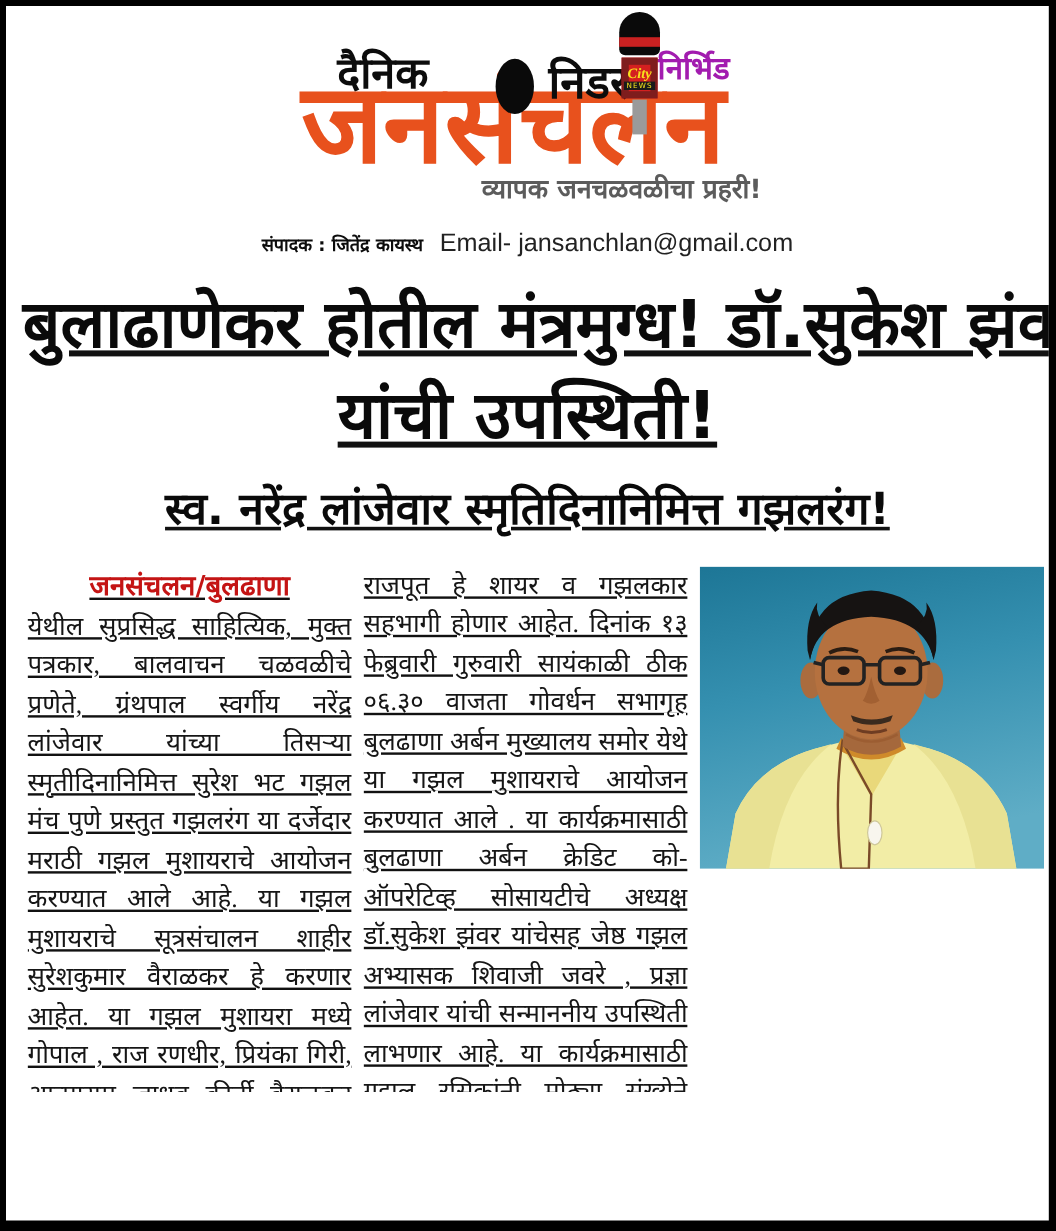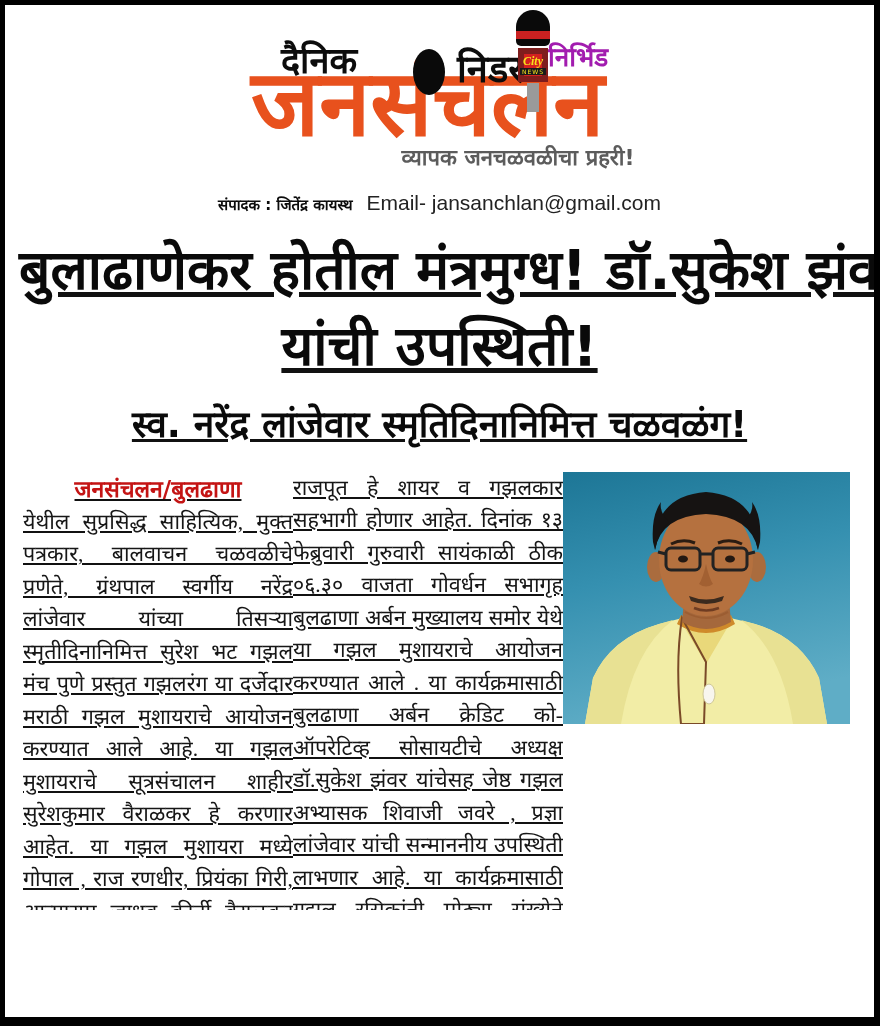--- a/index.html
+++ b/index.html
@@ -43,21 +43,21 @@
   .mh-editor-email { font-size:21px; font-family:"Liberation Sans", sans-serif; color:#222; margin-left:10px; }
 
   
   .headline-block { text-align:center; padding:4px 14px 0; overflow:hidden; }
   .headline-line  { font-size:55px; font-weight:bold; line-height:1.38; color:#0a0a0a;
                     font-family:"DejaVu Sans", sans-serif; white-space:nowrap; }
   .subheadline    { font-size:37px; font-weight:bold; margin-top:12px; color:#0a0a0a;
                     font-family:"DejaVu Sans", sans-serif; white-space:nowrap; }
 
   
-  .article { display:grid; grid-template-columns:270px 270px 287px; 
+  .article { display:grid; grid-template-columns:270px 270px 287px; column-gap:10px;
              padding-left:18px; margin-top:24px; height:438px; }
   .body-col { font-size:21.5px; line-height:32.5px; text-align:justify; overflow:hidden; color:#161616; }
   .dateline { text-align:center; color:#c41414; font-weight:bold; font-size:23px; line-height:34px;
               font-family:"DejaVu Sans", sans-serif; }
   .photo-col { overflow:hidden; }
   .photo-frame { width:287px; height:252px; display:block; }
   .caption { font-size:21.5px; line-height:32.5px; text-align:justify; color:#161616; margin-top:4px; }
 
   
   .footer { position:absolute; bottom:0; left:0; width:100%; text-align:center;
@@ -91,21 +91,21 @@
 
     <div class="mh-editor">
       <span class="mh-editor-label">संपादक : जितेंद्र कायस्थ</span>
       <span class="mh-editor-email">Email- jansanchlan@gmail.com</span>
     </div>
   </header>
 
   <section class="headline-block">
     <div class="headline-line">बुलाढाणेकर होतील मंत्रमुग्ध! डॉ.सुकेश झंवर</div>
     <div class="headline-line">यांची उपस्थिती!</div>
-    <div class="subheadline">स्व. नरेंद्र लांजेवार स्मृतिदिनानिमित्त चळवळंग!</div>
+    <div class="subheadline">स्व. नरेंद्र लांजेवार स्मृतिदिनानिमित्त गझलरंग!</div>
   </section>
 
   <section class="article">
 
     <div class="body-col">
       <div class="dateline">जनसंचलन/बुलढाणा</div>
       <span>येथील सुप्रसिद्ध साहित्यिक, मुक्त पत्रकार, बालवाचन चळवळीचे प्रणेते, ग्रंथपाल स्वर्गीय नरेंद्र लांजेवार यांच्या तिसऱ्या स्मृतीदिनानिमित्त सुरेश भट गझल मंच पुणे प्रस्तुत गझलरंग या दर्जेदार मराठी गझल मुशायराचे आयोजन करण्यात आले आहे. या गझल मुशायराचे सूत्रसंचालन शाहीर सुरेशकुमार वैराळकर हे करणार आहेत. या गझल मुशायरा मध्ये गोपाल , राज रणधीर, प्रियंका गिरी, आत्माराम जाधव कीर्ती वैराळकर इंगोले, अश्विन मोरे, डॉ. विजयालक्ष्मी वानखेडे अपूर्व</span>
     </div>
 
     <div class="body-col">

